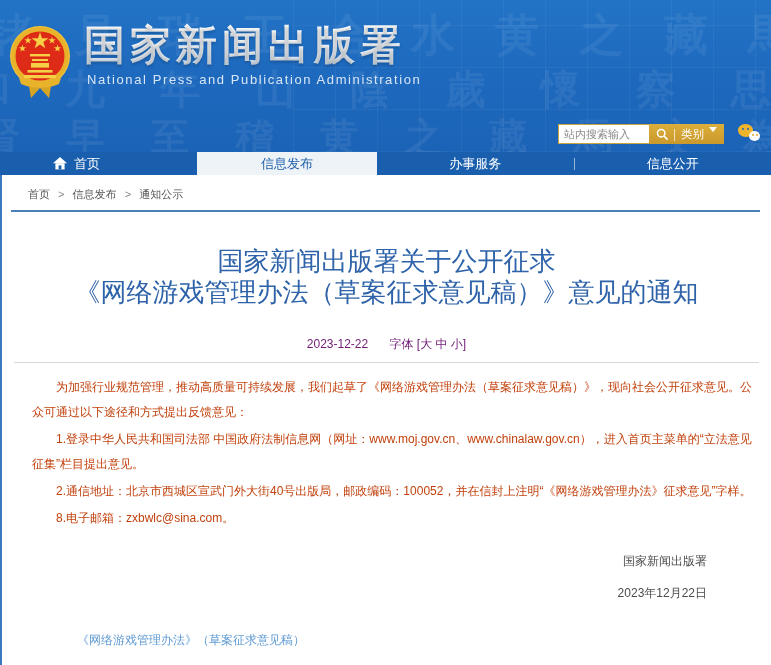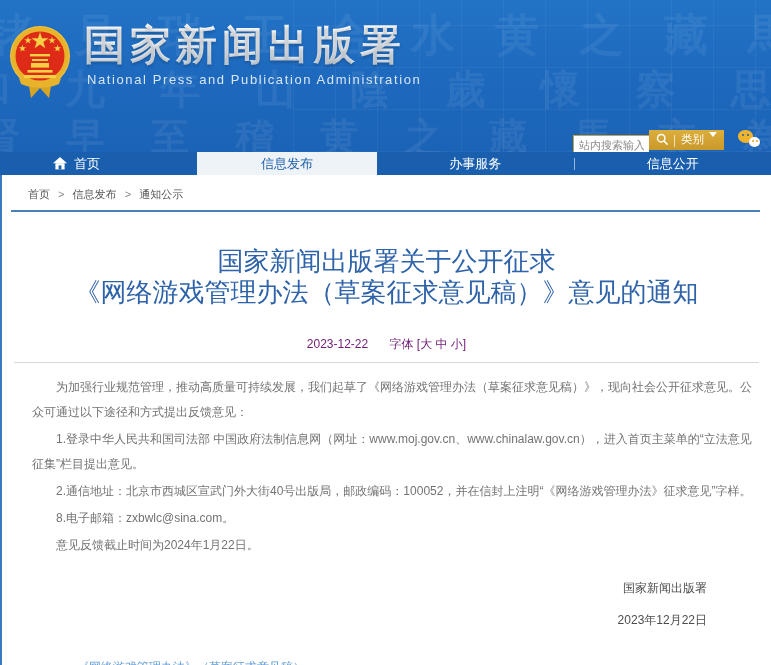--- a/index.html
+++ b/index.html
@@ -36,22 +36,22 @@
     -webkit-background-clip:text; background-clip:text; color:transparent;
     text-shadow:0 2px 3px rgba(0,0,0,0.18);
   }
   .site-sub {
     position:absolute; left:87px; top:72px;
     font-size:13px; letter-spacing:1.6px; color:#d8e6f6;
   }
 
   .search-row { position:absolute; right:9px; top:124px; display:flex; align-items:center; }
   .search-input {
-    width:76px; height:20px; border:1px solid #c9a43a; border-right:none;
-    font-size:11px; padding:4px 5px; color:#333; outline:none; background:#fff;margin-top:11px;
+    width:91px; height:20px; border:1px solid #c9a43a; border-right:none;
+    font-size:11px; padding:4px 5px; color:#333; outline:none; background:#fff;
   }
   .search-input::placeholder { color:#8a8a8a; }
   .search-gold {
     height:20px; display:flex; align-items:center;
     background:linear-gradient(180deg,#dcae3a,#c9992b); color:#fff; padding:0 7px;
   }
   .search-btn { display:flex; align-items:center; cursor:pointer; }
   .gold-sep { color:rgba(255,255,255,0.7); font-size:12px; margin:0 5px 0 4px; }
   .cat-dd { display:flex; cursor:pointer; font-size:11.5px; }
   .dd-arrow { width:0; height:0; border-left:4px solid transparent; border-right:4px solid transparent;
@@ -80,21 +80,21 @@
   .breadcrumb .sep { color:#888; margin:0 5px; }
   .crumb-rule { height:0; border-bottom:2px solid #4a7fba; margin:0 11px 0 9px; }
 
   .art-title { margin-top:34px; text-align:center; color:#2e63a9; font-size:26px; line-height:31px; font-weight:500; }
   .date-row { margin-top:28px; text-align:center; font-size:12px; color:#701a75; }
   .date-row .d { margin-right:18px; }
   .date-row .fs { cursor:pointer; }
   .date-rule { border:none; border-top:1px solid #d9d9d9; margin:9px 12px 0 12px; }
 
   .body-text { padding:12px 12px 0 30px; }
-  .body-text p { font-size:12px; line-height:25px; color:#737373; text-indent:2em; margin-bottom:2px; }
+  .body-text p { font-size:12px; line-height:25px; color:#c2410c; text-indent:2em; margin-bottom:2px; }
 
   .sign { text-align:right; padding-right:64px; font-size:12px; color:#4c4c4c; }
   .sign-name { margin-top:22px; }
   .sign-date { margin-top:15px; }
 
   .attach { margin-top:30px; padding-left:75px; font-size:12px; }
   .attach a { color:#5f9ad3; text-decoration:none; cursor:pointer; }
 </style>
 </head>
 <body>
@@ -190,21 +190,20 @@
       <span class="d">2023-12-22</span>
       <span class="fs">字体 [大 中 小]</span>
     </div>
     <hr class="date-rule">
 
     <div class="body-text">
       <p>为加强行业规范管理，推动高质量可持续发展，我们起草了《网络游戏管理办法（草案征求意见稿）》，现向社会公开征求意见。公众可通过以下途径和方式提出反馈意见：</p>
       <p>1.登录中华人民共和国司法部 中国政府法制信息网（网址：www.moj.gov.cn、www.chinalaw.gov.cn），进入首页主菜单的“立法意见征集”栏目提出意见。</p>
       <p>2.通信地址：北京市西城区宣武门外大街40号出版局，邮政编码：100052，并在信封上注明“《网络游戏管理办法》征求意见”字样。</p>
       <p>8.电子邮箱：zxbwlc@sina.com。</p>
-      <p>意见反馈截止时间为2024年1月22日。</p>
     </div>
 
     <div class="sign">
       <div class="sign-name">国家新闻出版署</div>
       <div class="sign-date">2023年12月22日</div>
     </div>
 
     <div class="attach">
       <a>《网络游戏管理办法》（草案征求意见稿）</a>
     </div>

